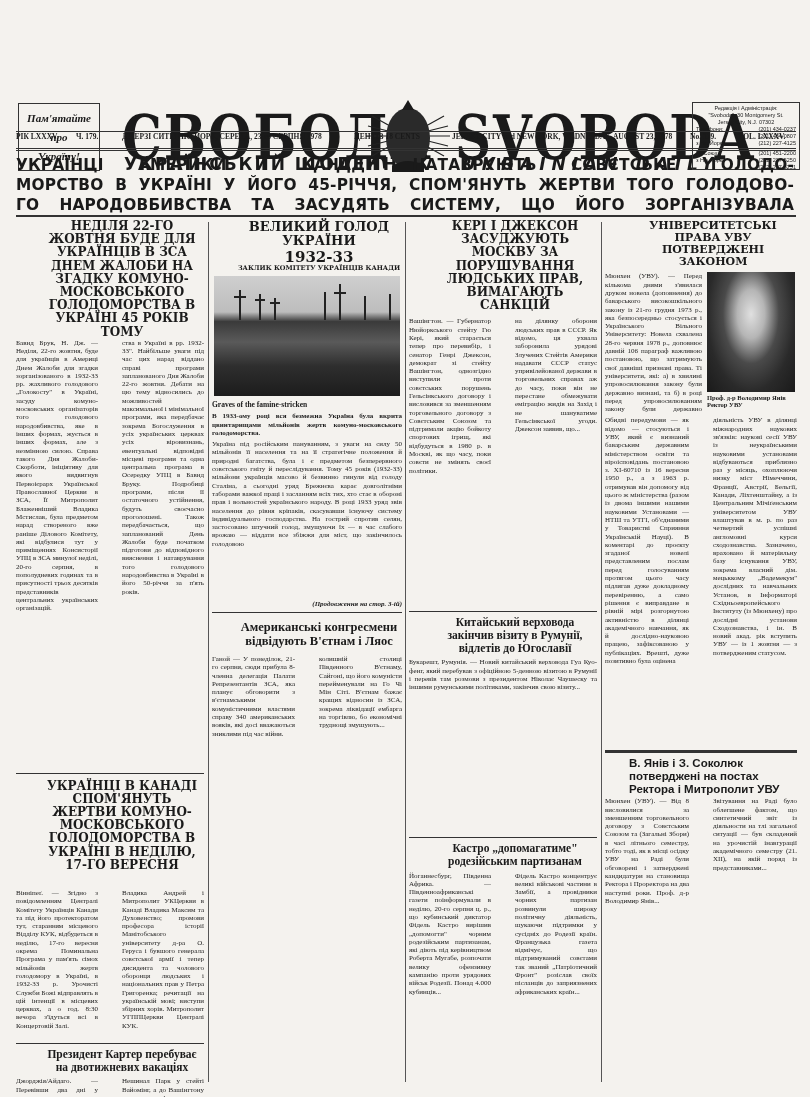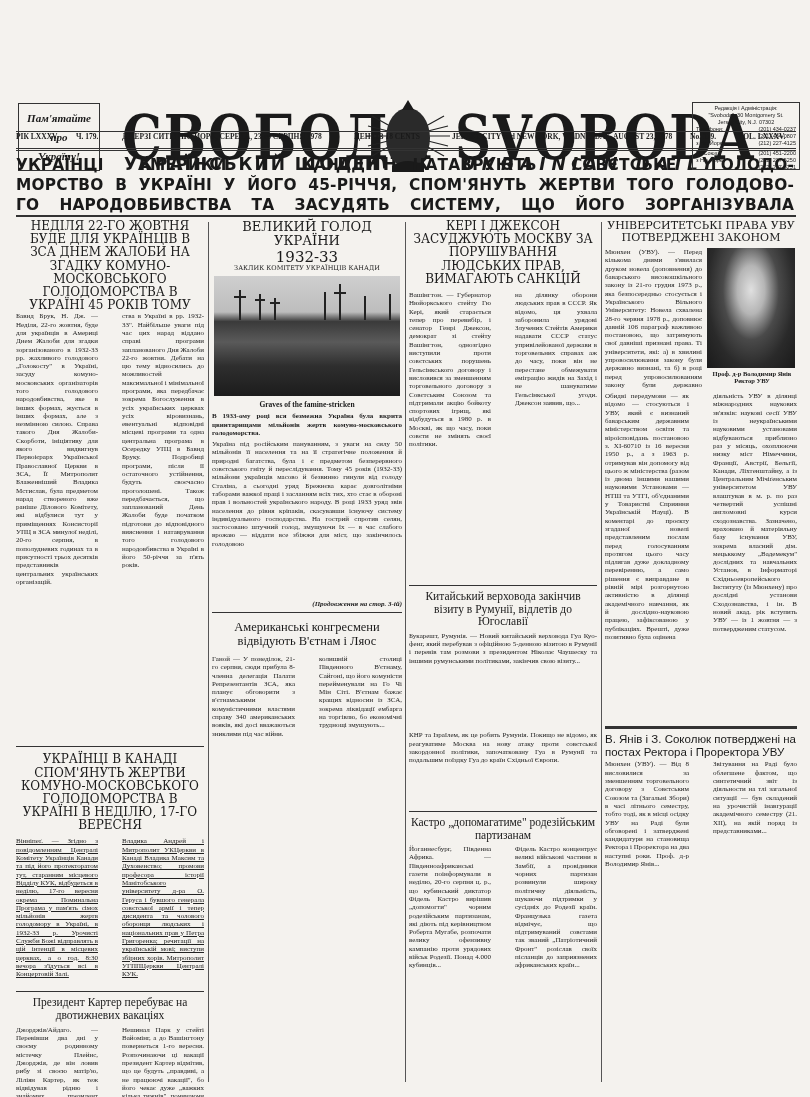--- a/index.html
+++ b/index.html
@@ -20,29 +20,29 @@
   .contact-box hr { border: 0; border-top: 1px solid #333; margin: 1px 0; }
 
   .dateline { position: absolute; left: 16px; top: 131px; width: 780px; height: 20px; border-top: 1.5px solid #333; border-bottom: 3px double #333; font-size: 7.5px; display: flex; align-items: flex-start; gap: 0; font-family: "Liberation Serif", serif; font-weight: bold; }
   .dateline span { white-space: nowrap; }
 
   .banner { position: absolute; left: 16px; top: 155px; width: 780px; height: 62px; border-bottom: 2px solid #333; }
   .banner div { font-family: "DejaVu Sans", sans-serif; font-weight: bold; font-size: 16.2px; line-height: 20px; text-align: justify; text-align-last: justify; letter-spacing: 0.2px; transform: scaleX(0.95); transform-origin: left; width: 105%; }
 
   .col { position: absolute; top: 220px; }
   .col-rule { position: absolute; top: 222px; width: 1px; background: #555; height: 860px; }
-  .hl { font-family: "DejaVu Serif", serif; font-weight: normal; text-align: center; line-height: 1.1; }
+  .hl { font-family: "DejaVu Serif", serif; font-weight: bold; text-align: center; line-height: 1.1; margin-left: 24px; }
   .body-text { font-size: 7px; line-height: 8.3px; text-align: justify; color: #222; font-family: "Liberation Serif", serif; }
   .two-col { display: flex; gap: 24px; }
   .two-col > div { flex: 1; }
   .rule { border-top: 1px solid #333; margin: 4px 0; }
 
   .photo-graves { width: 186px; height: 120px; background: linear-gradient(180deg, #cfcfcf 0%, #bdbdbd 30%, #3a3a3a 38%, #5a5a5a 55%, #2e2e2e 75%, #1c1c1c 100%); position: relative; margin: 4px auto 0; }
   .photo-portrait { width: 88px; height: 120px; background: radial-gradient(ellipse at 50% 35%, #e0e0e0 0%, #b5b5b5 22%, #4a4a4a 45%, #2a2a2a 70%, #1a1a1a 100%); position: relative; }
-  .caption { font-size: 7.5px; font-weight: bold; text-align: center; font-family: "Liberation Serif", serif; }
+  .caption { font-size: 7.5px; font-weight: bold; text-align: left; font-family: "Liberation Serif", serif; }
   .italic { font-style: italic; }
 </style>
 </head>
 <body>
 
 <div class="masthead">
   <div class="remember-box">
     <span>Пам'ятайте</span>
     <span>про</span>
     <span>Україну!</span>
@@ -124,21 +124,21 @@
   <article>
     <div class="hl" style="font-size:12px;">НЕДІЛЯ 22-ГО ЖОВТНЯ БУДЕ ДЛЯ УКРАЇНЦІВ В ЗСА ДНЕМ ЖАЛОБИ НА ЗГАДКУ КОМУНО-МОСКОВСЬКОГО ГОЛОДОМОРСТВА В УКРАЇНІ 45 РОКІВ ТОМУ</div>
     <div class="two-col body-text" style="margin-top:0; height:430px; overflow:hidden;">
       <div>Бавнд Брук, Н. Дж. — Неділя, 22-го жовтня, буде для українців в Америці Днем Жалоби для згадки зорганізованого в 1932-33 рр. жахливого голодового „Голокосту" в Україні, засуду комуно-московських організаторів того голодового народовбивства, яке в інших формах, жується в інших формах, але з незмінною силою. Справа такого Дня Жалоби-Скорботи, ініціятиву для якого видвигнув Первоієрарх Української Православної Церкви в ЗСА, Її Митрополит Блаженніший Владика Мстислав, була предметом нарад створеного вже раніше Ділового Комітету, які відбулися тут у приміщеннях Консисторії УПЦ в ЗСА минулої неділі, 20-го серпня, в пополудневих годинах та в присутності трьох десятків представників центральних українських організацій.</div>
       <div>ства в Україні в рр. 1932-33". Найбільше уваги під час цих нарад віддано справі програми запланованого Дня Жалоби 22-го жовтня. Дебати на цю тему відносились до можливостей максимальної і мінімальної програми, яка передбачає зокрема Богослуження в усіх українських церквах усіх віровизнань, евентуальні відповідні місцеві програми та одна центральна програма в Осередку УПЦ в Бавнд Бруку. Подробиці програми, після її остаточного устійнення, будуть своєчасно проголошені. Також передбачається, що запланований День Жалоби буде початком підготови до відповідного вияснення і натаврування того голодового народовбивства в Україні в його 50-річчя за п'ять років.</div>
     </div>
   </article>
   <div class="rule"></div>
   <article style="margin-top:6px;">
     <div class="hl" style="font-size:12px;">УКРАЇНЦІ В КАНАДІ СПОМ'ЯНУТЬ ЖЕРТВИ КОМУНО-МОСКОВСЬКОГО ГОЛОДОМОРСТВА В УКРАЇНІ В НЕДІЛЮ, 17-ГО ВЕРЕСНЯ</div>
-    <div class="two-col body-text" style="margin-top:5px; height:150px; overflow:hidden;text-decoration:underline;">
+    <div class="two-col body-text" style="margin-top:17px; height:150px; overflow:hidden;">
       <div>Вінніпеґ. — Згідно з повідомленням Централі Комітету Українців Канади та під його протекторатом тут, старанням місцевого Відділу КУК, відбудеться в неділю, 17-го вересня окрема Поминальна Програма у пам'ять сімох мільйонів жертв голодомору в Україні, в 1932-33 р. Урочисті Служби Божі відправлять в цій інтенції в місцевих церквах, а о год. 8:30 вечора з'їдуться всі в Концертовій Залі.</div>
       <div>Владика Андрей і Митрополит УКЦеркви в Канаді Владика Максим та Духовенство; промови професора історії Манітобського університету д-ра О. Геруса і бувшого генерала совєтської армії і тепер дисидента та чолового оборонця людських і національних прав у Петра Григоренка; речитації на українській мові; виступи збірних хорів. Митрополит УГППЦеркви Централі КУК.</div>
     </div>
   </article>
   <div class="rule"></div>
   <article>
     <div class="hl" style="font-size:11.5px; font-family:'Liberation Serif', serif;">Президент Картер перебуває на двотижневих вакаціях</div>
     <div class="two-col body-text" style="margin-top:4px; height:150px; overflow:hidden;">
       <div>Джорджія/Айдаго. — Перевівши два дні у своєму родинному містечку Плейнс, Джорджія, де він ловив рибу зі своєю матір'ю, Ліліян Картер, як теж відвідував рідню і знайомих, президент Джиммі Картер у понеділок, 21-го серпня, відлетів із дружиною Розалін, дочкою Еймі та сином Чіпом на відпочинок до Айдаго...</div>
       <div>Нешинал Парк у стейті Вайомінг, а до Вашінгтону повернеться 1-го вересня. Розпочинаючи ці вакації президент Картер відмітив, що це будуть „правдиві, а не працюючі вакації", бо його чекає дуже „важких кілька тижнів", починаючи від Кемп Девіду.</div>
@@ -189,21 +189,20 @@
     <div class="two-col body-text" style="margin-top:5px; height:290px; overflow:hidden;">
       <div>Вашінгтон. — Губернатор Нюйоркського стейту Гю Кері, який старається тепер про перевибір, і сенатор Генрі Джексон, демократ зі стейту Вашінгтон, однозгідно виступили проти совєтських порушень Гельсінкського договору і висловився за зменшенням торговельного договору з Совєтським Союзом та підтримали акцію бойкоту спортових ігрищ, які відбудуться в 1980 р. в Москві, як що часу, поки совєти не змінять своєї політики.</div>
       <div>на ділянку оборони людських прав в СССР. Як відомо, ця ухвала заборонила урядові Злучених Стейтів Америки надавати СССР статус упривілейованої держави в торговельних справах аж до часу, поки він не перестане обмежувати еміграцію жидів на Захід і не шануватиме Гельсінкської угоди. Джексон заявив, що...</div>
     </div>
   </article>
   <div class="rule"></div>
   <article>
     <div class="hl" style="font-size:11.5px; font-family:'Liberation Serif', serif;">Китайський верховода закінчив візиту в Румунії, відлетів до Югославії</div>
     <div class="two-col body-text" style="margin-top:4px; height:175px; overflow:hidden;flex-direction:column;">
       <div>Букарешт, Румунія. — Новий китайський верховода Гуа Куо-фенг, який перебував з офіційною 5-денною візитою в Румунії і перевів там розмови з президентом Ніколає Чаушеску та іншими румунськими політиками, закінчив свою візиту...</div>
-      <div>КНР та Ізраїлем, як це робить Румунія. Покищо не відомо, як реагуватиме Москва на нову атаку проти совєтської закордонної політики, започатковану Гуа в Румунії та подальшим поїздку Гуа до країн Східньої Європи.</div>
     </div>
   </article>
   <div class="rule"></div>
   <article>
     <div class="hl" style="font-size:11.5px; font-family:'Liberation Serif', serif;">Кастро „допомагатиме" родезійським партизанам</div>
     <div class="two-col body-text" style="margin-top:4px; height:260px; overflow:hidden;">
       <div>Йоганнесбург, Південна Африка. — Південноафриканські газети поінформували в неділю, 20-го серпня ц. р., що кубинський диктатор Фідель Кастро вирішив „допомогти" чорним родезійським партизанам, які діють під керівництвом Роберта Мугабе, розпочати велику офензивну кампанію проти урядових військ Родезії. Понад 4.000 кубинців...</div>
       <div>Фідель Кастро концентрує великі військові частини в Замбії, а провідники чорних партизан розвинули широку політичну діяльність, шукаючи підтримки у сусідніх до Родезії країн. Французька газета відмічує, що підтримуваний совєтами так званий „Патріотичний Фронт" розіслав своїх післанців до заприязнених африканських країн...</div>
     </div>
   </article>
@@ -220,19 +219,19 @@
         <div class="caption" style="font-size:6.5px;">Ректор УВУ</div>
       </div>
     </div>
     <div class="two-col body-text" style="margin-top:4px; height:330px; overflow:hidden;">
       <div>Обидві передумови — як відомо — стосуються і УВУ, який є визнаний баварським державним міністерством освіти та віроісповідань постановою з. XI-60710 із 16 вересня 1950 р., а з 1963 р. отримував він допомогу від цього ж міністерства (разом із двома іншими нашими науковими Установами — НТШ та УТГІ, об'єднаними у Товаристві Сприяння Українській Науці). В коментарі до проєкту згаданої новелі представленим послам перед голосуванням протягом цього часу підлягав дуже докладному перевіренню, а само рішення є виправдане в рівній мірі розгорнутою активністю в ділянці академічного навчання, як й дослідно-науковою працею, зафіксованою у публікаціях. Врешті, дуже позитивно була оцінена</div>
       <div>діяльність УВУ в ділянці міжнародних наукових зв'язків: наукові сесії УВУ із неукраїнськими науковими установами відбуваються приблизно раз у місяць, охоплюючи низку міст Німеччини, Франції, Австрії, Бельгії, Канади, Ліхтенштайну, а із Центральним Мічіґенським університетом УВУ влаштував в м. р. по раз четвертий успішні англомовні курси сходознавства. Зазначено, враховано й матеріяльну базу існування УВУ, зокрема власний дім. мецьккому „Вадемекум" дослідних та навчальних Установ, в Інформаторі Східньоевропейського Інституту (із Мюнхену) про дослідні установи Сходознавства, і ін. В новий акад. рік вступить УВУ — із 1 жовтня — з потвердженим статусом.</div>
     </div>
   </article>
   <div class="rule" style="border-top-width:3px;"></div>
   <article>
-    <div class="hl" style="font-size:11.5px; font-family:'Liberation Sans', sans-serif; text-align:left;">В. Янів і З. Соколюк потверджені на постах Ректора і Проректора УВУ</div>
+    <div class="hl" style="font-size:11.5px; font-family:'Liberation Sans', sans-serif; text-align:left;">В. Янів і З. Соколюк потверджені на постах Ректора і Митрополит УВУ</div>
     <div class="two-col body-text" style="margin-top:2px; height:300px; overflow:hidden;">
       <div>Мюнхен (УВУ). — Від 8 висловилися за зменшенням торговельного договору з Совєтським Союзом та (Загальні Збори) в часі літнього семестру, тобто тоді, як в місці осідку УВУ на Раді були обговорені і затверджені кандидатури на становища Ректора і Проректора на два наступні роки. Проф. д-р Володимир Янів...</div>
       <div>Звітування на Раді було облегшене фактом, що синтетичний звіт із діяльности на тлі загальної ситуації — був складений на урочистій інавгурації академічного семестру (21. XII), на якій поряд із представниками...</div>
     </div>
   </article>
 </div>
 
 </body></html>

